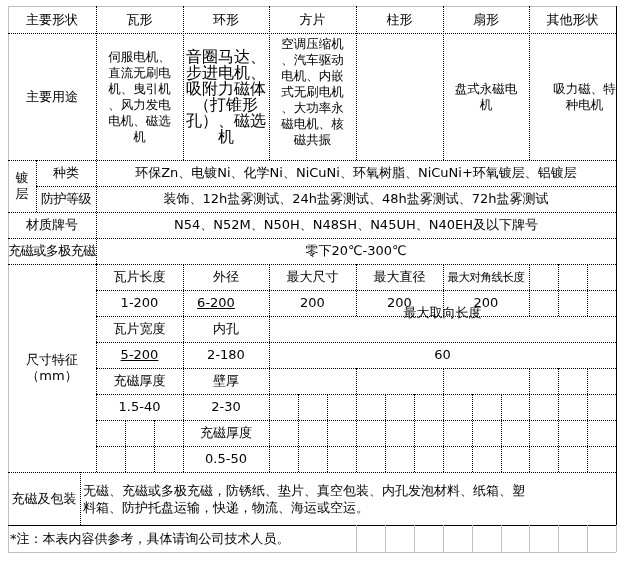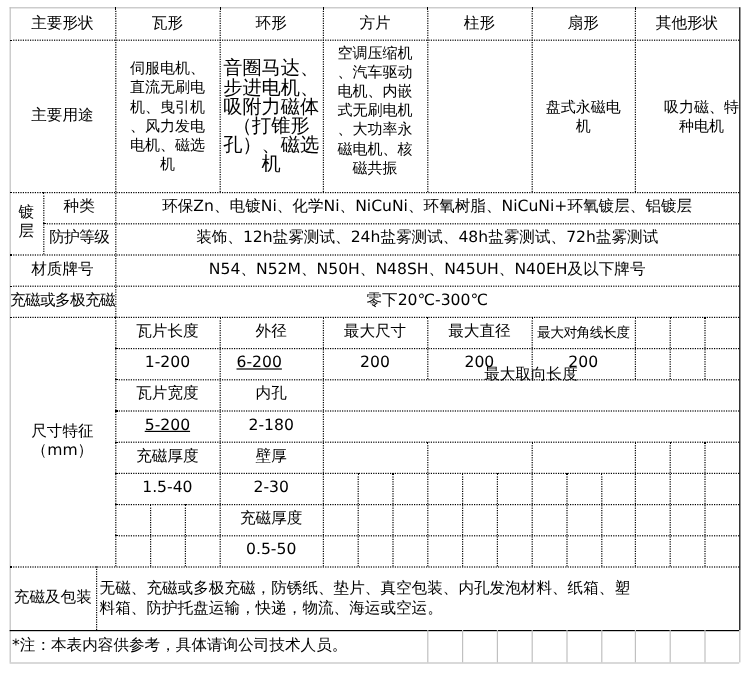--- a/index.html
+++ b/index.html
@@ -83,20 +83,21 @@
   <div class="cell" style="left:269px;top:290px;width:87px;height:26px;">200</div>
   <div class="cell" style="left:356px;top:290px;width:87px;height:26px;">200</div>
   <div class="cell" style="left:443px;top:290px;width:86px;height:26px;">200</div>
 
   <div class="cell" style="left:96px;top:316px;width:87px;height:26px;">瓦片宽度</div>
   <div class="cell" style="left:183px;top:316px;width:86px;height:26px;">内孔</div>
   <div class="cell" style="left:269px;top:300px;width:347px;height:26px;">最大取向长度</div>
 
   <div class="cell" style="left:96px;top:342px;width:87px;height:26px;text-decoration:underline;">5-200</div>
   <div class="cell" style="left:183px;top:342px;width:86px;height:26px;">2-180</div>
+  <div class="cell" style="left:269px;top:342px;width:347px;height:26px;">60</div>
 
   <div class="cell" style="left:96px;top:368px;width:87px;height:26px;">充磁厚度</div>
   <div class="cell" style="left:183px;top:368px;width:86px;height:26px;">壁厚</div>
 
   <div class="cell" style="left:96px;top:394px;width:87px;height:26px;">1.5-40</div>
   <div class="cell" style="left:183px;top:394px;width:86px;height:26px;">2-30</div>
 
   <div class="cell" style="left:183px;top:420px;width:86px;height:26px;">充磁厚度</div>
 
   <div class="cell" style="left:183px;top:446px;width:86px;height:26px;">0.5-50</div>

